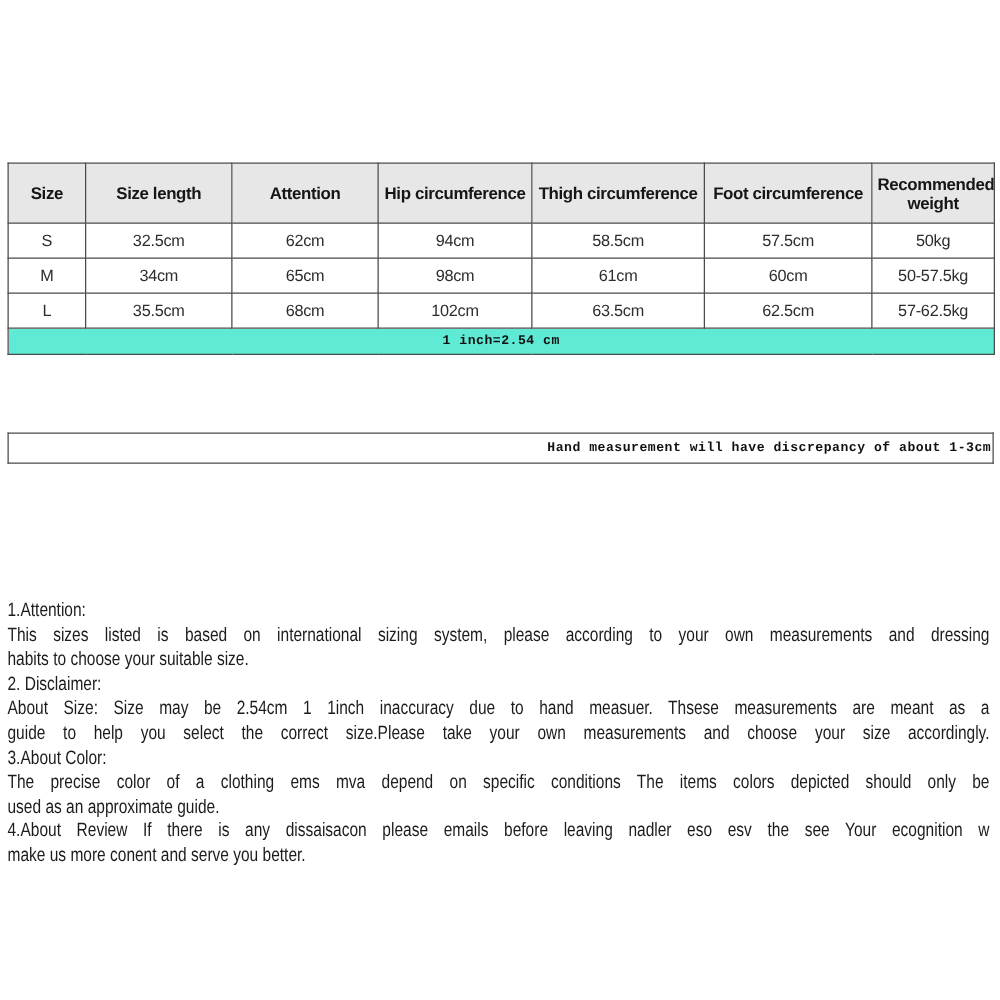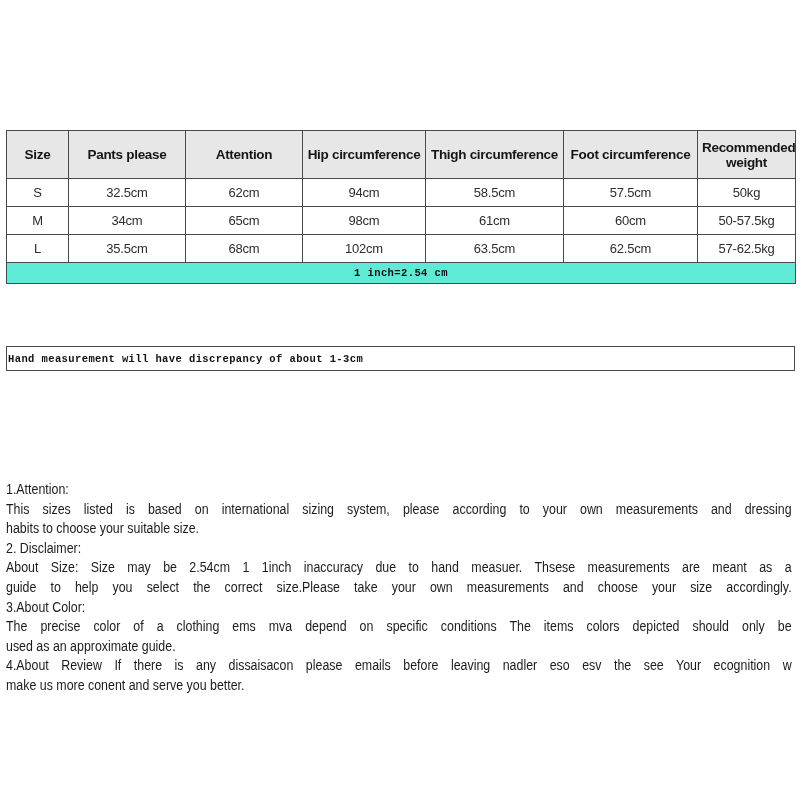--- a/index.html
+++ b/index.html
@@ -19,21 +19,21 @@
   }
   .size-table td.cell{
     height:27px;font-size:13px;letter-spacing:-0.2px;color:#2d2d2d;background:#fff;
   }
   td.note-cell{height:20px;background:#5eead4;}
   .mono{
     font-family:"Liberation Mono","DejaVu Sans Mono",monospace;
     font-weight:bold;font-size:10.5px;letter-spacing:0.4px;color:#111;
   }
   .hand-table{left:6px;top:346px;width:789px;}
-  .hand-table td{border:1px solid var(--border,#4a4a4a);height:21px;text-align:left;vertical-align:middle;background:#fff;}
+  .hand-table td{border:1px solid var(--border,#4a4a4a);height:21px;text-align:right;vertical-align:middle;background:#fff;}
 
   .notes{
     position:absolute;left:6px;top:479px;width:982px;
     transform:scaleX(0.8);transform-origin:0 0;
     font-size:15.5px;line-height:19.6px;color:var(--text,#1c1c1c);
   }
   .ln{text-align:left;}
   .jf{text-align:justify;text-align-last:justify;}
 </style>
 </head>
@@ -47,21 +47,21 @@
         <col style="width:117px">
         <col style="width:117px">
       <col style="width:123px">
         <col style="width:138px">
         <col style="width:134px">
       <col style="width:98px">
     </colgroup>
     <thead>
       <tr>
         <th>Size</th>
-        <th>Pants please</th>
+        <th>Size length</th>
         <th>Attention</th>
         <th>Hip circumference</th>
         <th>Thigh circumference</th>
         <th>Foot circumference</th>
         <th>Recommended weight</th>
       </tr>
     </thead>
     <tbody>
       <tr>
         <td class="cell">S</td>

